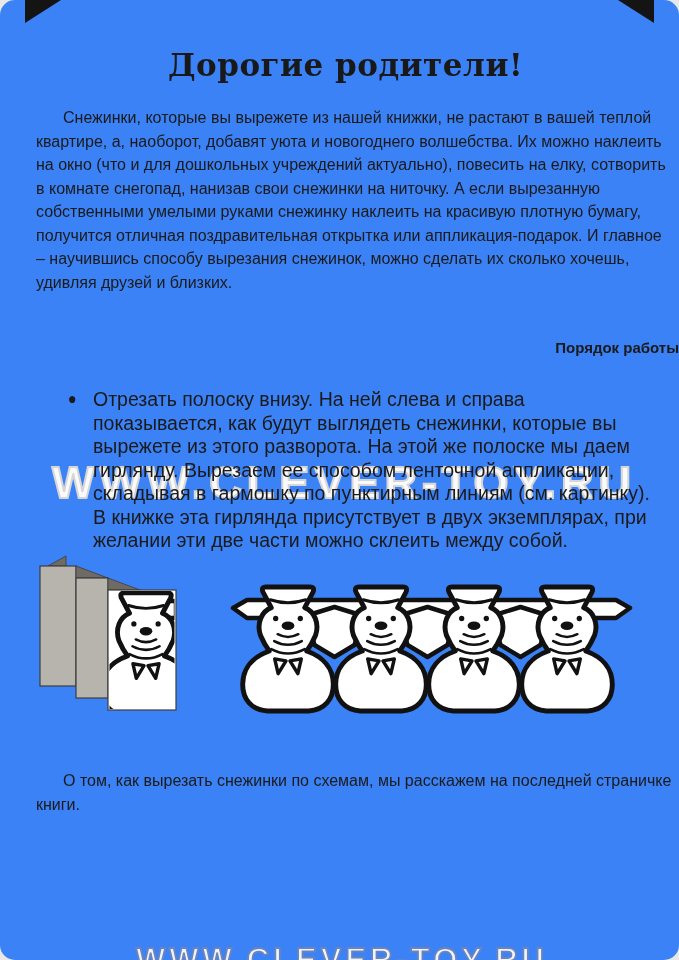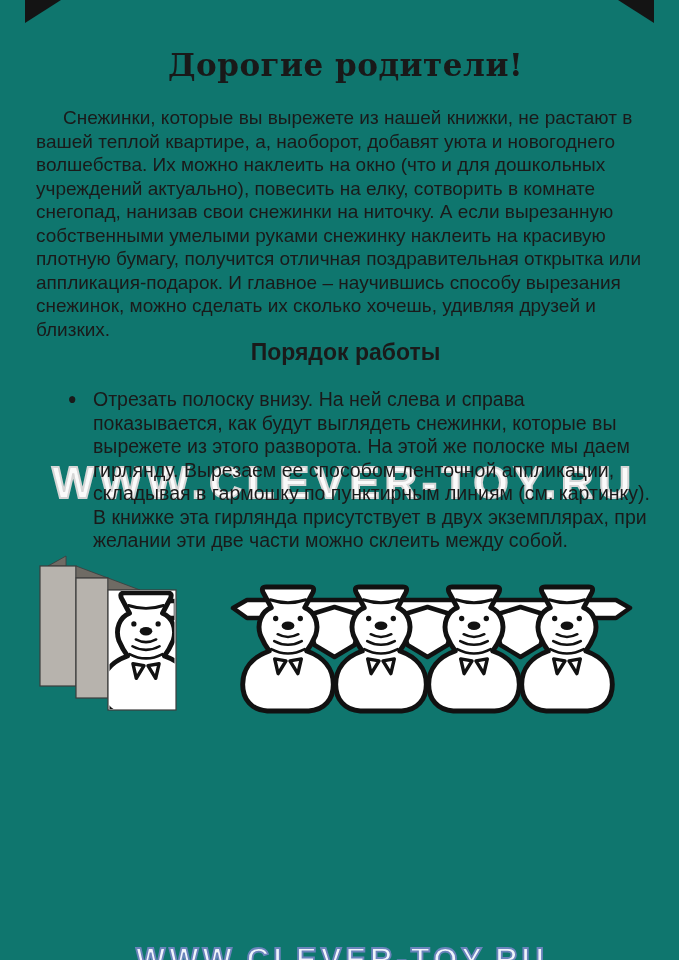--- a/index.html
+++ b/index.html
@@ -1,42 +1,42 @@
 <!DOCTYPE html>
 <html><head>
 <meta charset="utf-8">
 <style>
   html,body{margin:0;padding:0;background:#e8e8e8;}
   #page{
-    position:relative; width:679px; height:960px; background:#0f766e;
-    overflow:hidden; font-family:"Liberation Sans", sans-serif; color:#1a1a1a;
+    position:relative; width:679px; height:960px; background:#3b82f6;
+    overflow:hidden; font-family:"Liberation Sans", sans-serif; color:#1a1a1a;border-radius:15px;
   }
   
   .corner{position:absolute; top:0; width:36px; height:23px; background:#141414;}
   .corner.left{left:25px; clip-path:polygon(0 0,100% 0,0 100%);}
   .corner.right{left:618px; clip-path:polygon(0 0,100% 0,100% 100%);}
   
   .title{
     position:absolute; top:47px; left:0; width:100%; text-align:center;
     padding-left:12px; box-sizing:border-box;
     font-family:"DejaVu Serif", serif; font-weight:bold; font-size:31px;
     letter-spacing:0.5px; color:#191919;
   }
   
   .para{
     position:absolute; left:36px; width:637px;
-    font-size:19px; line-height:23.5px; z-index:2;
+    font-size:16px; line-height:23.5px; z-index:2;
   }
   .para p{margin:0; text-indent:27px;}
   #intro{top:106px;}
   #outro{top:769px;}
   .section-header{
-    position:absolute; top:339px; left:0; width:100%; text-align:center;
+    position:absolute; top:339px; left:0; width:100%; text-align:right;
     padding-left:12px; box-sizing:border-box;
-    font-size:23px; font-weight:bold; z-index:2;
+    font-size:15px; font-weight:bold; z-index:2;
   }
   
   .blist{
     position:absolute; top:387px; left:70px; width:586px;
     font-size:19.5px; line-height:23.5px; z-index:2;
   }
   .blist .item{position:relative; padding-left:23px; margin-bottom:1px;}
   .blist .marker{position:absolute; left:-2px; top:0px; font-size:14px;}
   
   .wm-mid{
@@ -133,17 +133,18 @@
       <path class="hole" d="M398.5,616 L427.5,607 L456.5,616 L447.5,645 L427.5,657 L407.5,645 Z"></path>
       <path class="hole" d="M491.5,616 L520.5,607 L549.5,616 L540.5,645 L520.5,657 L500.5,645 Z"></path>
       <use href="#sm" x="238" y="583" width="100" height="133"></use>
       <use href="#sm" x="331" y="583" width="100" height="133"></use>
       <use href="#sm" x="424" y="583" width="100" height="133"></use>
       <use href="#sm" x="517" y="583" width="100" height="133"></use>
     </g>
   </svg>
 
   <div class="para" id="outro">
+    <p>О том, как вырезать снежинки по схемам, мы расскажем на последней страничке книги.</p>
   </div>
 
   <div class="wm-bottom">WWW.CLEVER-TOY.RU</div>
 
 </div>
 
 </body></html>

